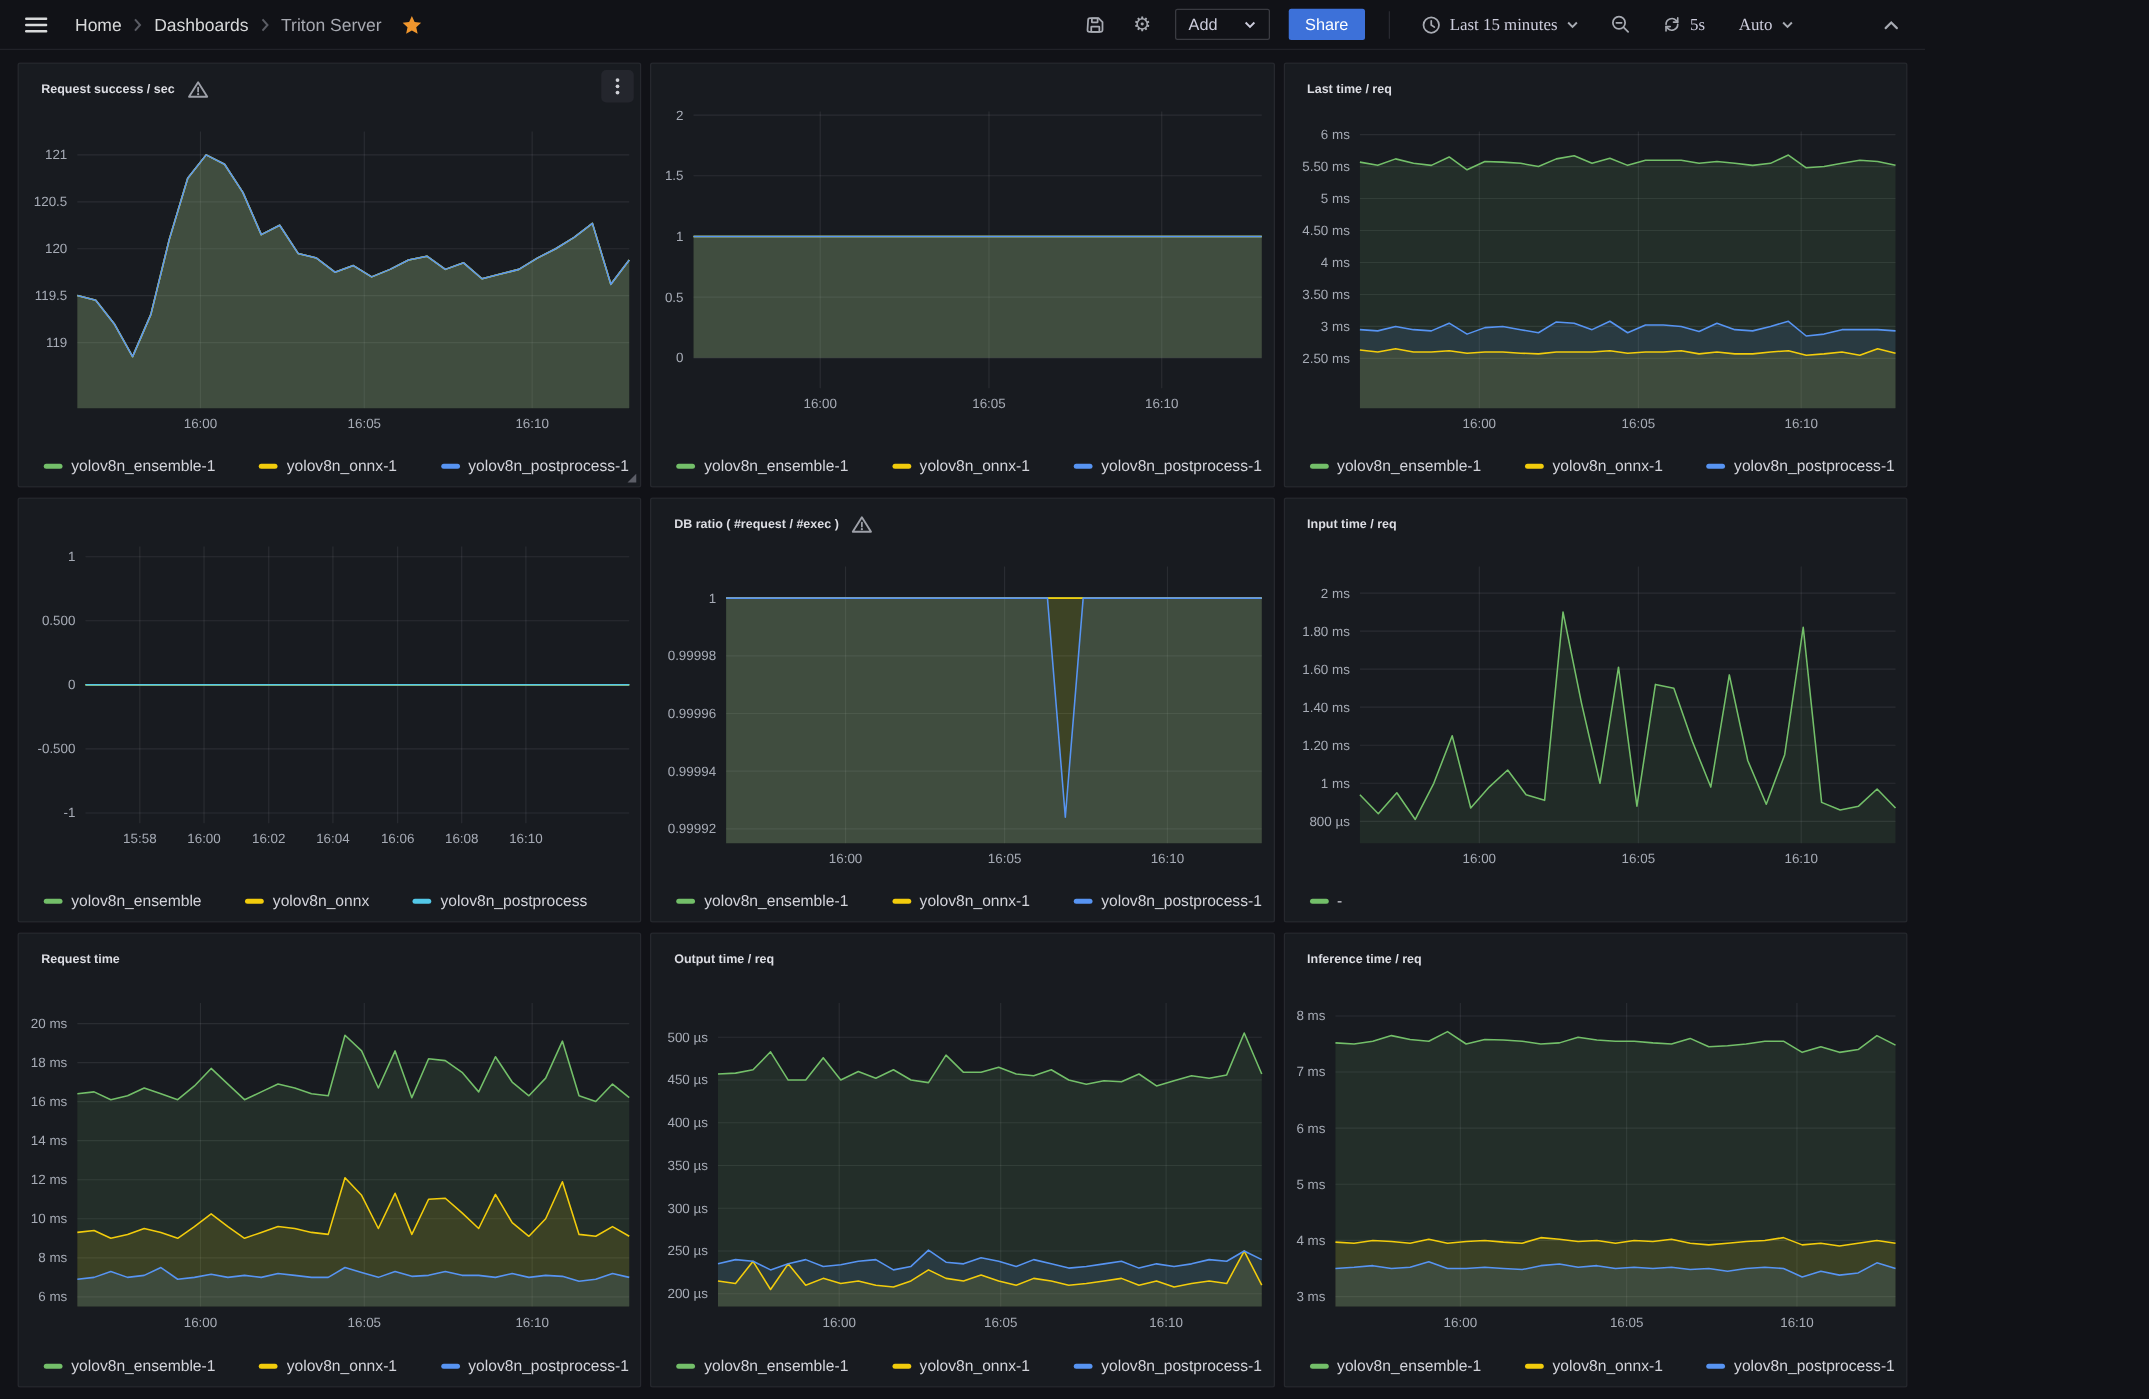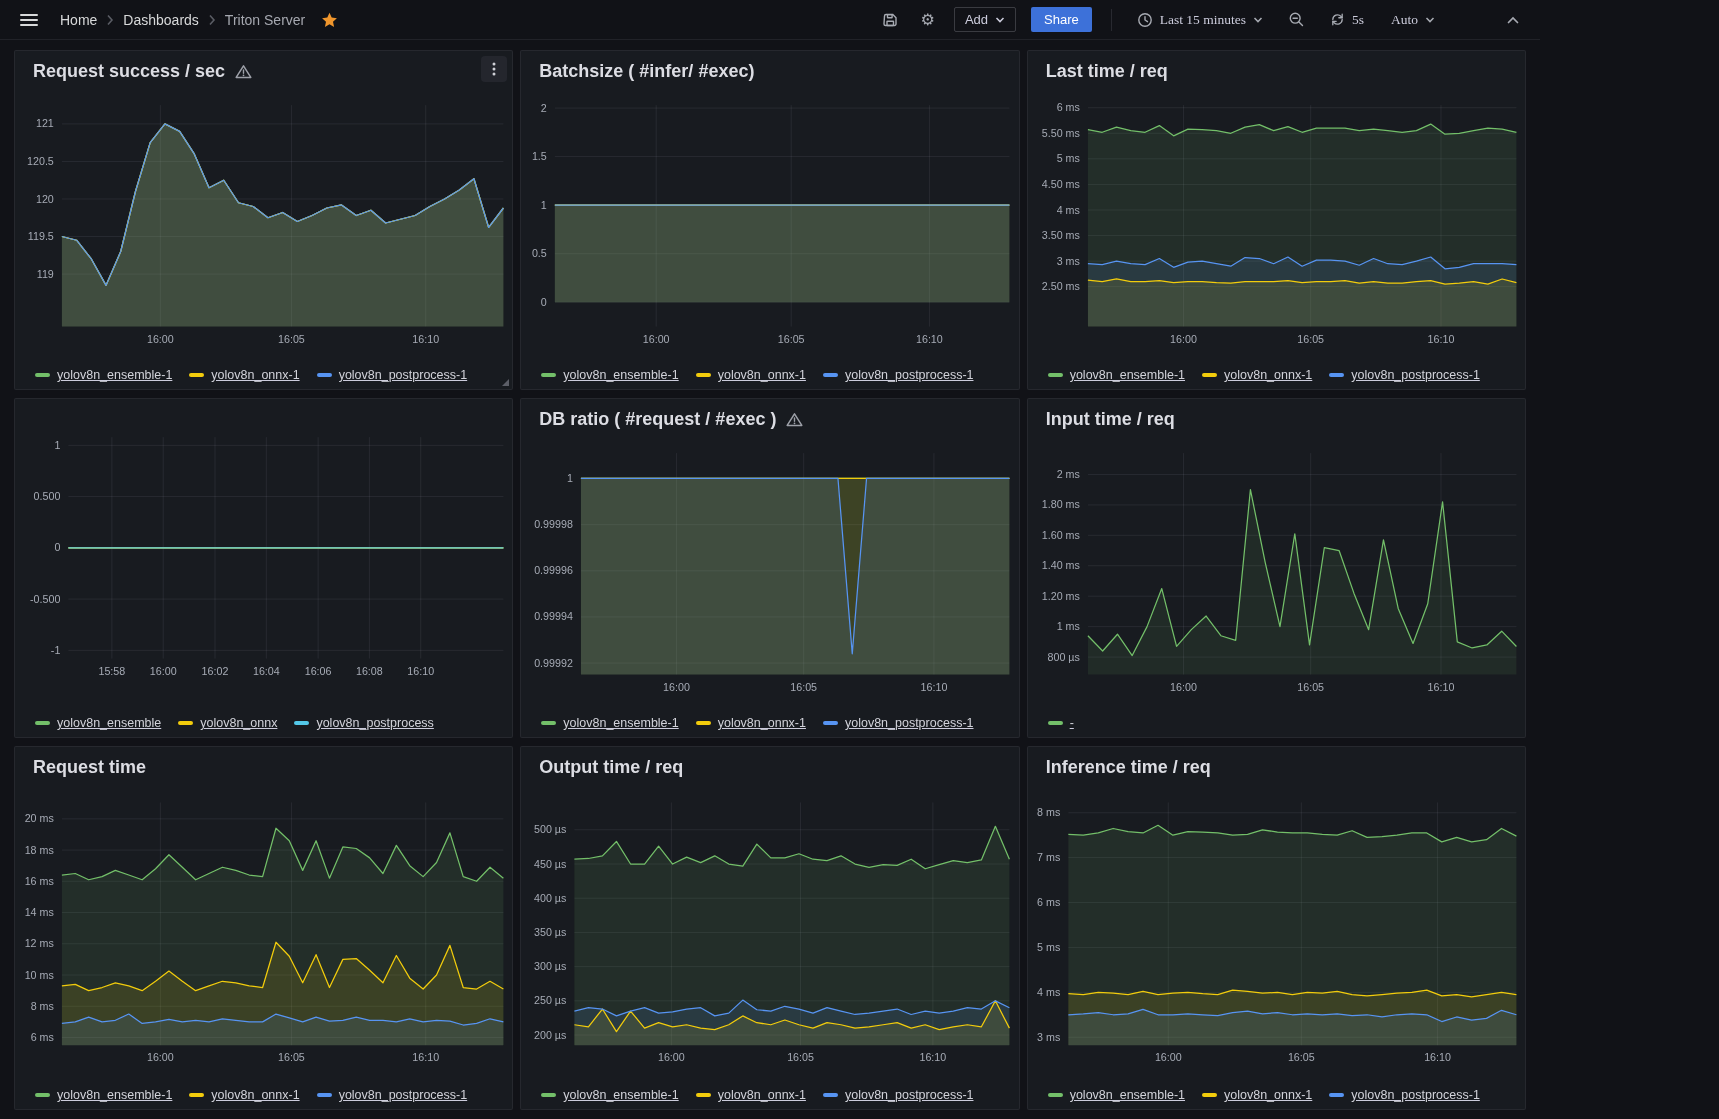--- a/index.html
+++ b/index.html
@@ -12,40 +12,40 @@
   .icon-btn{display:flex;align-items:center;justify-content:center;background:none;border:none;
             color:#a7aab2;padding:4px;cursor:pointer;}
   .hamburger{margin-right:10px;color:#d8d9da;}
   .crumbs{display:flex;align-items:center;gap:9px;}
   .crumb{font-size:14px;font-weight:500;color:#d8d9da;cursor:pointer;}
   .crumb.current{color:#a6a8b0;cursor:default;}
   .crumb-sep{color:#5a5c64;display:flex;align-items:center;}
   .star-btn{margin-left:4px;}
   .spacer{flex:1;}
   .right-cluster{display:flex;align-items:center;gap:15px;}
-  .btn-secondary{display:flex;align-items:center;gap:7px;padding:4px 10px;font-size:13px;
+  .btn-secondary{display:flex;align-items:center;gap:21px;padding:4px 10px;font-size:13px;
       color:#ccccdc;background:transparent;border:1px solid rgba(204,204,220,0.22);border-radius:2px;cursor:pointer;}
   .btn-primary{padding:5px 13px;font-size:13px;font-weight:500;color:#fff;background:#3D71D9;
       border:none;border-radius:2px;cursor:pointer;}
   .vdivider{width:1px;height:22px;background:rgba(204,204,220,0.13);margin:0 4px;}
   .time-picker,.refresh-group,.auto-group{display:flex;align-items:center;gap:7px;font-size:13.5px;
       color:#ccccdc;cursor:pointer;background:none;border:none;font-family:Liberation Serif, serif;}
   .caret-up{margin-left:46px;}
   .uni{font-family:"DejaVu Sans",sans-serif;font-size:16px;line-height:1;}
   
   .grid{position:absolute;left:14px;right:14px;top:50px;display:grid;
         grid-template-columns:repeat(3,1fr);grid-template-rows:340px 340px 364px;gap:8px 7px;}
   .panel{position:relative;background:#181b20;border:1px solid rgba(204,204,220,0.08);
          border-radius:2px;display:flex;flex-direction:column;overflow:hidden;}
   .panel-header{height:32px;display:flex;align-items:center;gap:10px;padding:8px 10px 0 18px;}
-  .panel-title{font-size:18px;font-weight:600;color:#dcdde3;cursor:pointer;white-space:nowrap;}
+  .panel-title{font-size:10px;font-weight:600;color:#dcdde3;cursor:pointer;white-space:nowrap;}
   .warn-wrap{display:flex;align-items:center;gap:10px;}
   .chart{width:100%;flex:1;display:block;}
   .chart text{font-family:"Liberation Sans",sans-serif;font-size:12px;fill:#a6abb5;}
-  .legend{height:26px;display:flex;align-items:flex-end;gap:17px;padding:0 8px 7px 20px;overflow:hidden;text-decoration:underline;}
+  .legend{height:26px;display:flex;align-items:center;gap:35px;padding:0 8px 7px 20px;overflow:hidden;}
   .legend-item{display:flex;align-items:center;gap:7px;cursor:pointer;white-space:nowrap;}
   .legend-dash{width:15px;height:4px;border-radius:2px;flex:none;}
   .legend-label{font-size:12.5px;color:#d2d3da;}
   .panel-menu{position:absolute;top:5px;right:5px;width:26px;height:26px;border-radius:4px;
       background:#24262d;display:flex;align-items:center;justify-content:center;border:none;cursor:pointer;}
   .resize-handle{position:absolute;right:3px;bottom:3px;width:0;height:0;border-style:solid;
       border-width:0 0 7px 7px;border-color:transparent transparent rgba(204,204,220,0.38) transparent;cursor:nwse-resize;}
 </style>
 </head>
 <body>
@@ -201,24 +201,20 @@
               <circle cx="2" cy="2" r="1.5"></circle>
               <circle cx="2" cy="7" r="1.5"></circle>
               <circle cx="2" cy="12" r="1.5"></circle>
             </g>
           </svg>
       </button>
       <div class="resize-handle"></div>
     </section>
 
     <section class="panel">
-      <header class="panel-header">
-        <span class="panel-title">Batchsize ( #infer/ #exec)</span>
-        <span class="warn-wrap"></span>
-      </header>
       <svg class="chart" viewBox="0 0 557 280">
           <line x1="37.9" y1="11.3" x2="547" y2="11.3" stroke="rgba(204,204,220,0.10)"></line>
           <text x="28.9" y="15.3" text-anchor="end">2</text>
           <line x1="37.9" y1="65.6" x2="547" y2="65.6" stroke="rgba(204,204,220,0.10)"></line>
           <text x="28.9" y="69.6" text-anchor="end">1.5</text>
           <line x1="37.9" y1="120.0" x2="547" y2="120.0" stroke="rgba(204,204,220,0.10)"></line>
           <text x="28.9" y="124" text-anchor="end">1</text>
           <line x1="37.9" y1="174.4" x2="547" y2="174.4" stroke="rgba(204,204,220,0.10)"></line>
           <text x="28.9" y="178.4" text-anchor="end">0.5</text>
           <line x1="37.9" y1="228.8" x2="547" y2="228.8" stroke="rgba(204,204,220,0.10)"></line>

